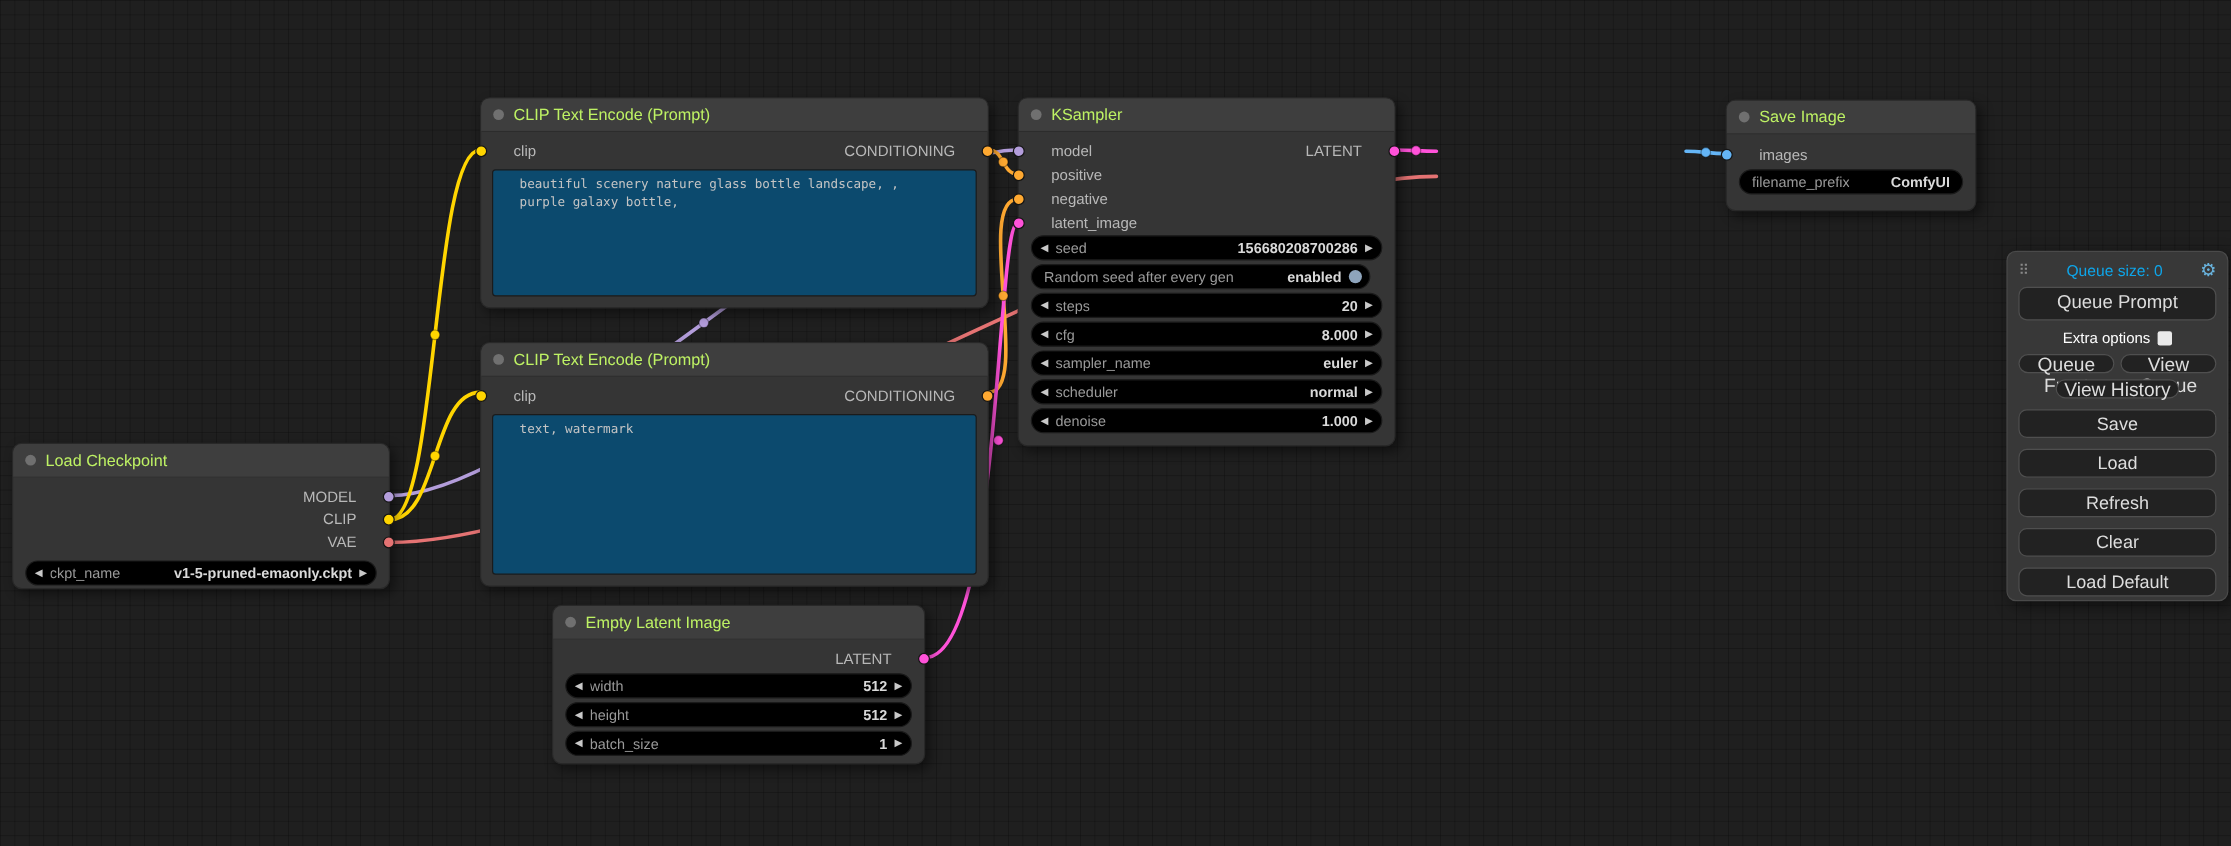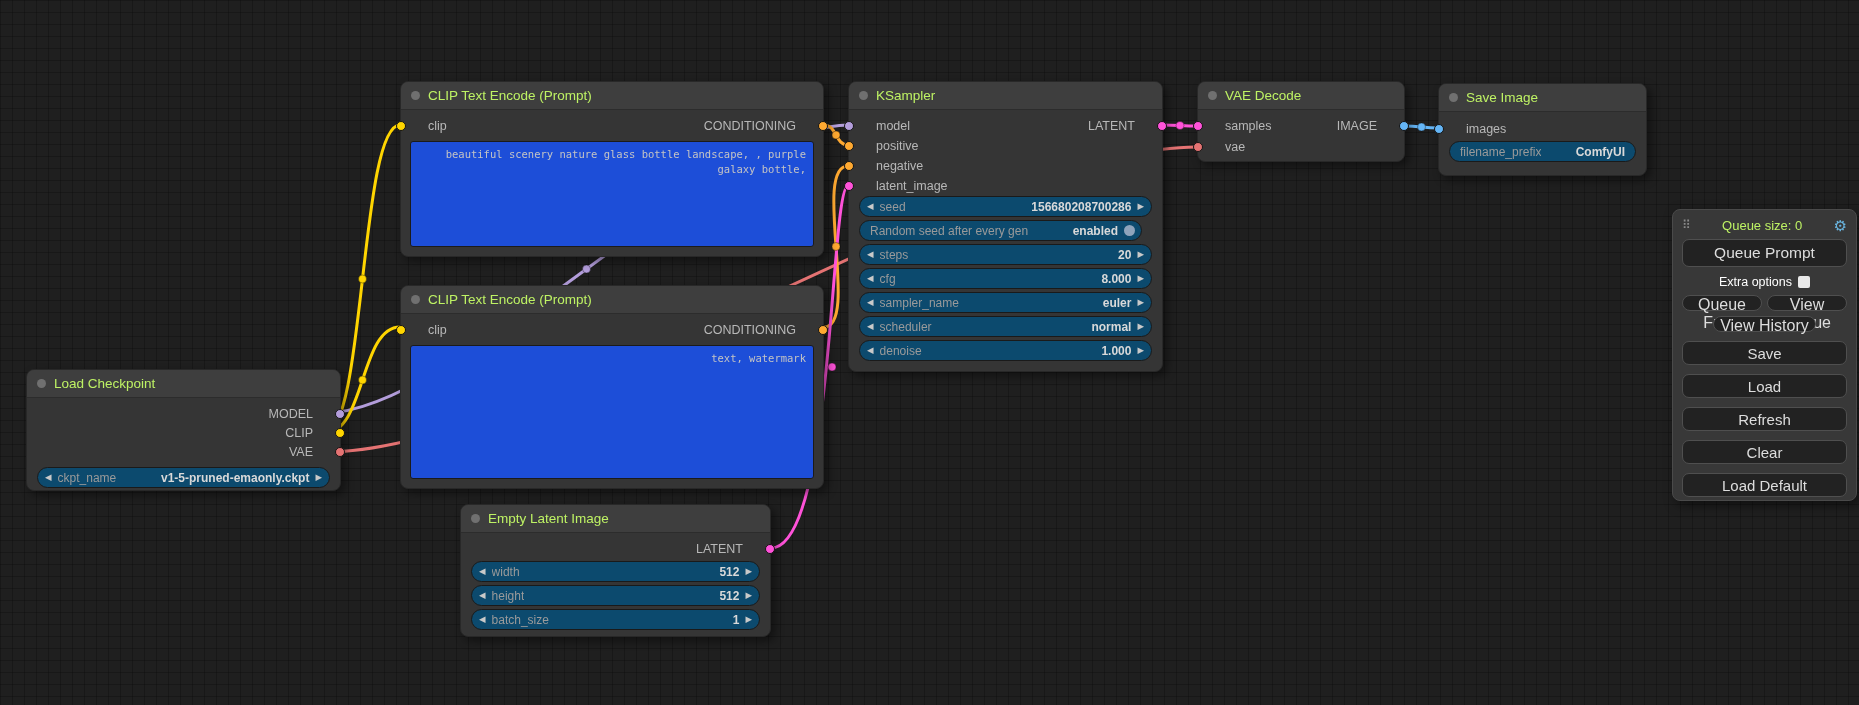--- a/index.html
+++ b/index.html
@@ -30,44 +30,44 @@
     padding:0 10px;background:#3e3e3e;border-bottom:1px solid #2c2c2c;
     border-radius:7px 7px 0 0;color:#bef264;font-size:13.5px;cursor:move;
   }
   .title-dot{width:9px;height:9px;border-radius:50%;background:#707070;flex:0 0 auto;}
   .slot{position:absolute;display:flex;align-items:center;gap:22px;height:18px;
         font-size:12.5px;color:#b8b8b8;white-space:nowrap;}
   .slot.in{left:-5px;}
   .slot.out{right:-5px;flex-direction:row-reverse;}
   .port{width:10px;height:10px;border-radius:50%;border:1px solid #141414;box-sizing:border-box;flex:0 0 auto;cursor:crosshair;}
   .prompt-box{
-    position:absolute;left:9px;right:9px;background:#1d4ed8;border:1px solid #1b1b1b;
-    border-radius:3px;padding:5px 7px;box-sizing:border-box;
+    position:absolute;left:9px;right:9px;background:#0c4a6e;border:1px solid #1b1b1b;
+    border-radius:3px;padding:5px 22px;box-sizing:border-box;
     font-family:"DejaVu Sans Mono",monospace;font-size:10.5px;line-height:1.45;
-    color:#c4c4c4;white-space:pre-wrap;overflow:hidden;cursor:text;text-align:right;
+    color:#c4c4c4;white-space:pre-wrap;overflow:hidden;cursor:text;
   }
   .widget{
     position:absolute;height:21px;box-sizing:border-box;display:flex;align-items:center;gap:6px;
-    background:#0c4a6e;border:1px solid #1a1a1a;border-radius:11px;padding:0 7px;
+    background:#000000;border:1px solid #1a1a1a;border-radius:11px;padding:0 7px;
     font-size:12px;color:#cfcfcf;cursor:pointer;
   }
   .widget.plain{padding:0 10px;}
   .w-arrow{color:#c9c9c9;font-size:8.5px;line-height:1;flex:0 0 auto;cursor:pointer;}
   .w-name{color:#9a9a9a;overflow:hidden;white-space:nowrap;}
   .w-value{margin-left:auto;color:#d9d9d9;white-space:nowrap;font-weight:bold;}
   .toggle-dot{width:11px;height:11px;border-radius:50%;background:#8ea4bc;flex:0 0 auto;margin-right:-4px;cursor:pointer;}
 
   .queue-panel{
     position:absolute;left:1672px;top:209px;width:185px;height:292px;z-index:5;box-sizing:border-box;
     background:#383838;border:1px solid #4a4a4a;border-radius:8px;
     box-shadow:4px 4px 12px rgba(0,0,0,.5);padding:6px 9px;color:#cfcfcf;
   }
   .qp-header{display:flex;align-items:center;height:18px;}
   .drag-handle{color:#8a8a8a;font-size:12px;cursor:grab;}
-  .qp-title{flex:1;text-align:center;font-size:13px;color:#bef264;}
+  .qp-title{flex:1;text-align:center;font-size:13px;color:#0ea5e9;}
   .gear{color:#69b4df;font-size:15px;line-height:1;cursor:pointer;}
   .qp-btn{
     display:block;background:#222;border:1px solid #4f4f4f;color:#ddd;
     border-radius:7px;font-family:"Liberation Sans",sans-serif;cursor:pointer;
   }
   .qp-btn.big{width:100%;height:24px;font-size:15px;margin-top:9px;}
   .qp-btn.prompt{height:28px;font-size:15.5px;margin-top:5px;}
   .extra-row{display:flex;justify-content:center;align-items:center;gap:6px;margin-top:7px;
              font-size:12.5px;color:#ffffff;height:16px;}
   .checkbox{width:12px;height:12px;background:#e9e9e9;border-radius:2px;display:inline-block;cursor:pointer;}
@@ -95,21 +95,21 @@
     <circle class="wire-dot" cx="362.5" cy="279" r="4" style="fill: rgb(255, 213, 0);"></circle>
     <circle class="wire-dot" cx="362.5" cy="380" r="4" style="fill: rgb(255, 213, 0);"></circle>
     <circle class="wire-dot" cx="761" cy="299.5" r="4" style="fill: rgb(229, 115, 115);"></circle>
     <circle class="wire-dot" cx="836" cy="135" r="4" style="fill: rgb(255, 169, 49);"></circle>
     <circle class="wire-dot" cx="836" cy="246.5" r="4" style="fill: rgb(255, 169, 49);"></circle>
     <circle class="wire-dot" cx="832" cy="367" r="4" style="fill: rgb(255, 82, 217);"></circle>
     <circle class="wire-dot" cx="1180" cy="125.5" r="4" style="fill: rgb(255, 82, 217);"></circle>
     <circle class="wire-dot" cx="1421.5" cy="127" r="4" style="fill: rgb(100, 181, 246);"></circle>
   </svg>
 
-  <div class="node" style="left:26px;top:369px;width:315px;height:122px">
+  <div class="node" style="left:10px;top:369px;width:315px;height:122px">
     <div class="node-title">
       <span class="title-dot"></span>
       <span>Load Checkpoint</span>
     </div>
     <div class="slot out" style="top:35px">
       <span class="port" style="background: rgb(179, 157, 219);"></span>
       <span>MODEL</span>
     </div>
     <div class="slot out" style="top:54px">
       <span class="port" style="background: rgb(255, 213, 0);"></span>
@@ -249,38 +249,20 @@
       <span class="w-arrow">▶</span>
     </div>
     <div class="widget" style="left:10px;right:10px;top:258px">
       <span class="w-arrow">◀</span>
       <span class="w-name">denoise</span>
       <span class="w-value">1.000</span>
       <span class="w-arrow">▶</span>
     </div>
   </div>
 
-  <div class="node" style="left:1197px;top:81px;width:208px;height:81px">
-    <div class="node-title">
-      <span class="title-dot"></span>
-      <span>VAE Decode</span>
-    </div>
-    <div class="slot in" style="top:35px">
-      <span class="port" style="background: rgb(255, 82, 217);"></span>
-      <span>samples</span>
-    </div>
-    <div class="slot in" style="top:56px">
-      <span class="port" style="background: rgb(229, 115, 115);"></span>
-      <span>vae</span>
-    </div>
-    <div class="slot out" style="top:35px">
-      <span class="port" style="background: rgb(100, 181, 246);"></span>
-      <span>IMAGE</span>
-    </div>
-  </div>
 
   <div class="node" style="left:1438px;top:83px;width:209px;height:93px">
     <div class="node-title">
       <span class="title-dot"></span>
       <span>Save Image</span>
     </div>
     <div class="slot in" style="top:36px">
       <span class="port" style="background: rgb(100, 181, 246);"></span>
       <span>images</span>
     </div>

